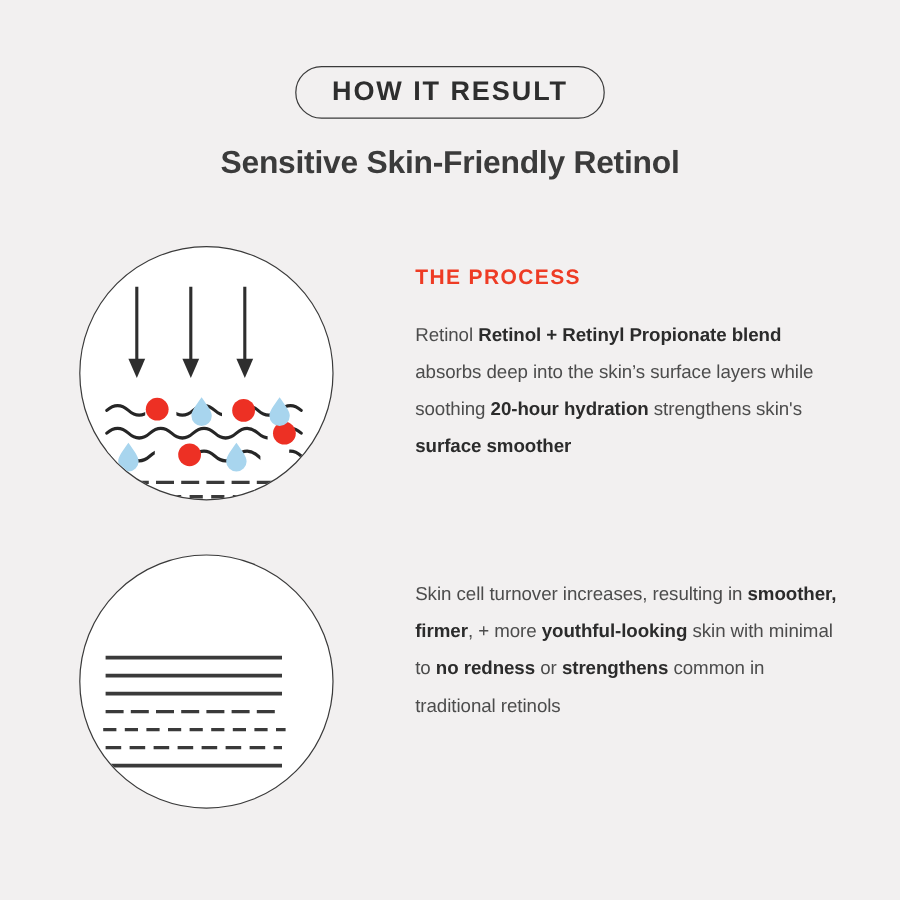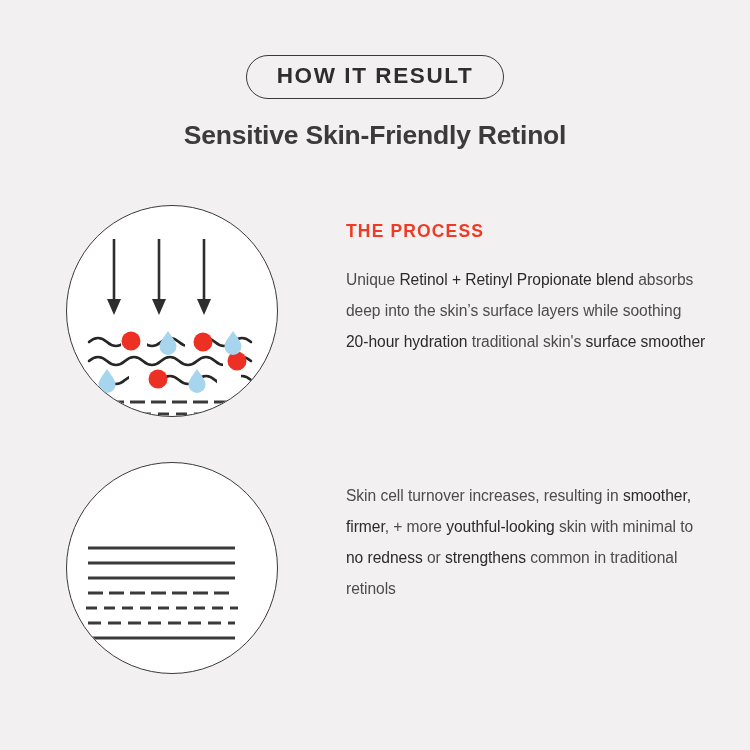--- a/index.html
+++ b/index.html
@@ -91,21 +91,21 @@
     line-height: 1;
   }
   .body {
     font-size: 15.6px;
     line-height: 31px;
     color: #4c4c4c;
     margin: 0;
     letter-spacing: -0.05px;
   }
   .body b {
-    font-weight: normal;
+    font-weight: bold;
     color: #2b2b2b;
   }
 </style>
 </head>
 <body>
 
 <div class="page">
 
   <div class="badge-wrap">
     <span class="badge">HOW IT RESULT</span>
@@ -161,21 +161,21 @@
           <line x1="19" y1="208" x2="171" y2="208" stroke-dasharray="11 7"></line>
           <line x1="21" y1="220" x2="168" y2="220" stroke-dasharray="13 7"></line>
         </g>
 
         <line x1="21" y1="232" x2="168" y2="232" stroke="#3a3a3a" stroke-width="3"></line>
       </svg>
     </div>
 
     <div class="textcol">
       <div class="eyebrow">THE PROCESS</div>
-      <p class="body"><span>Unique </span><b>Retinol + Retinyl Propionate blend</b><span> absorbs deep into the skin’s surface layers while soothing </span><b>20-hour hydration</b><span> traditional skin's </span><b>surface smoother</b></p>
+      <p class="body"><span>Retinol </span><b>Retinol + Retinyl Propionate blend</b><span> absorbs deep into the skin’s surface layers while soothing </span><b>20-hour hydration</b><span> strengthens skin's </span><b>surface smoother</b></p>
     </div>
   </div>
 
   <div class="section" id="section-result">
 
     <div class="figure">
       <svg width="210" height="210" viewBox="0 0 210 210" xmlns="http://www.w3.org/2000/svg">
         <g stroke="#3a3a3a" stroke-width="3">
           <g>
             <line x1="21" y1="85" x2="168" y2="85"></line>

